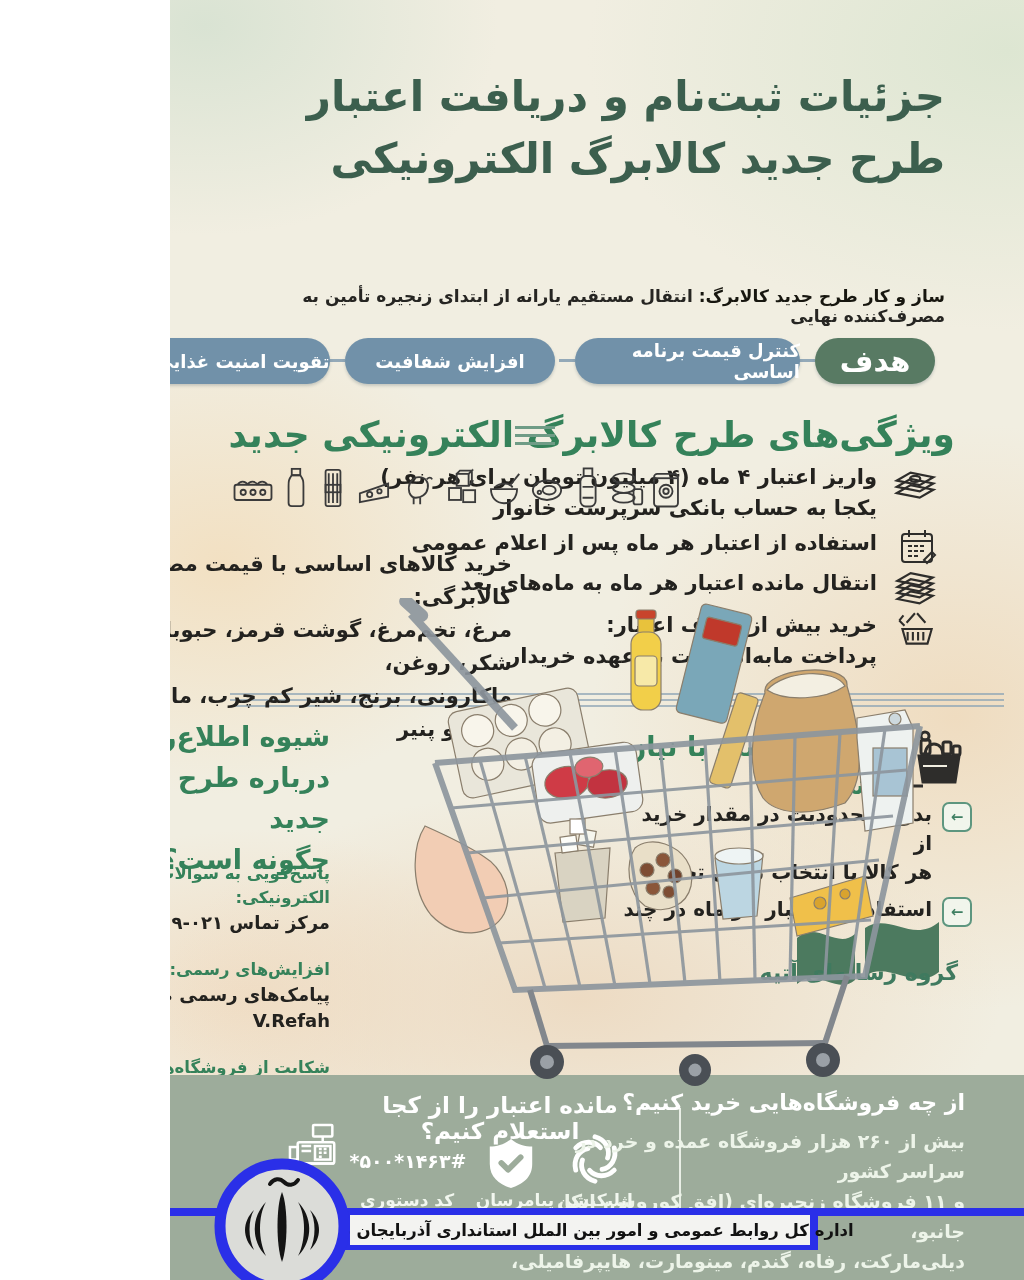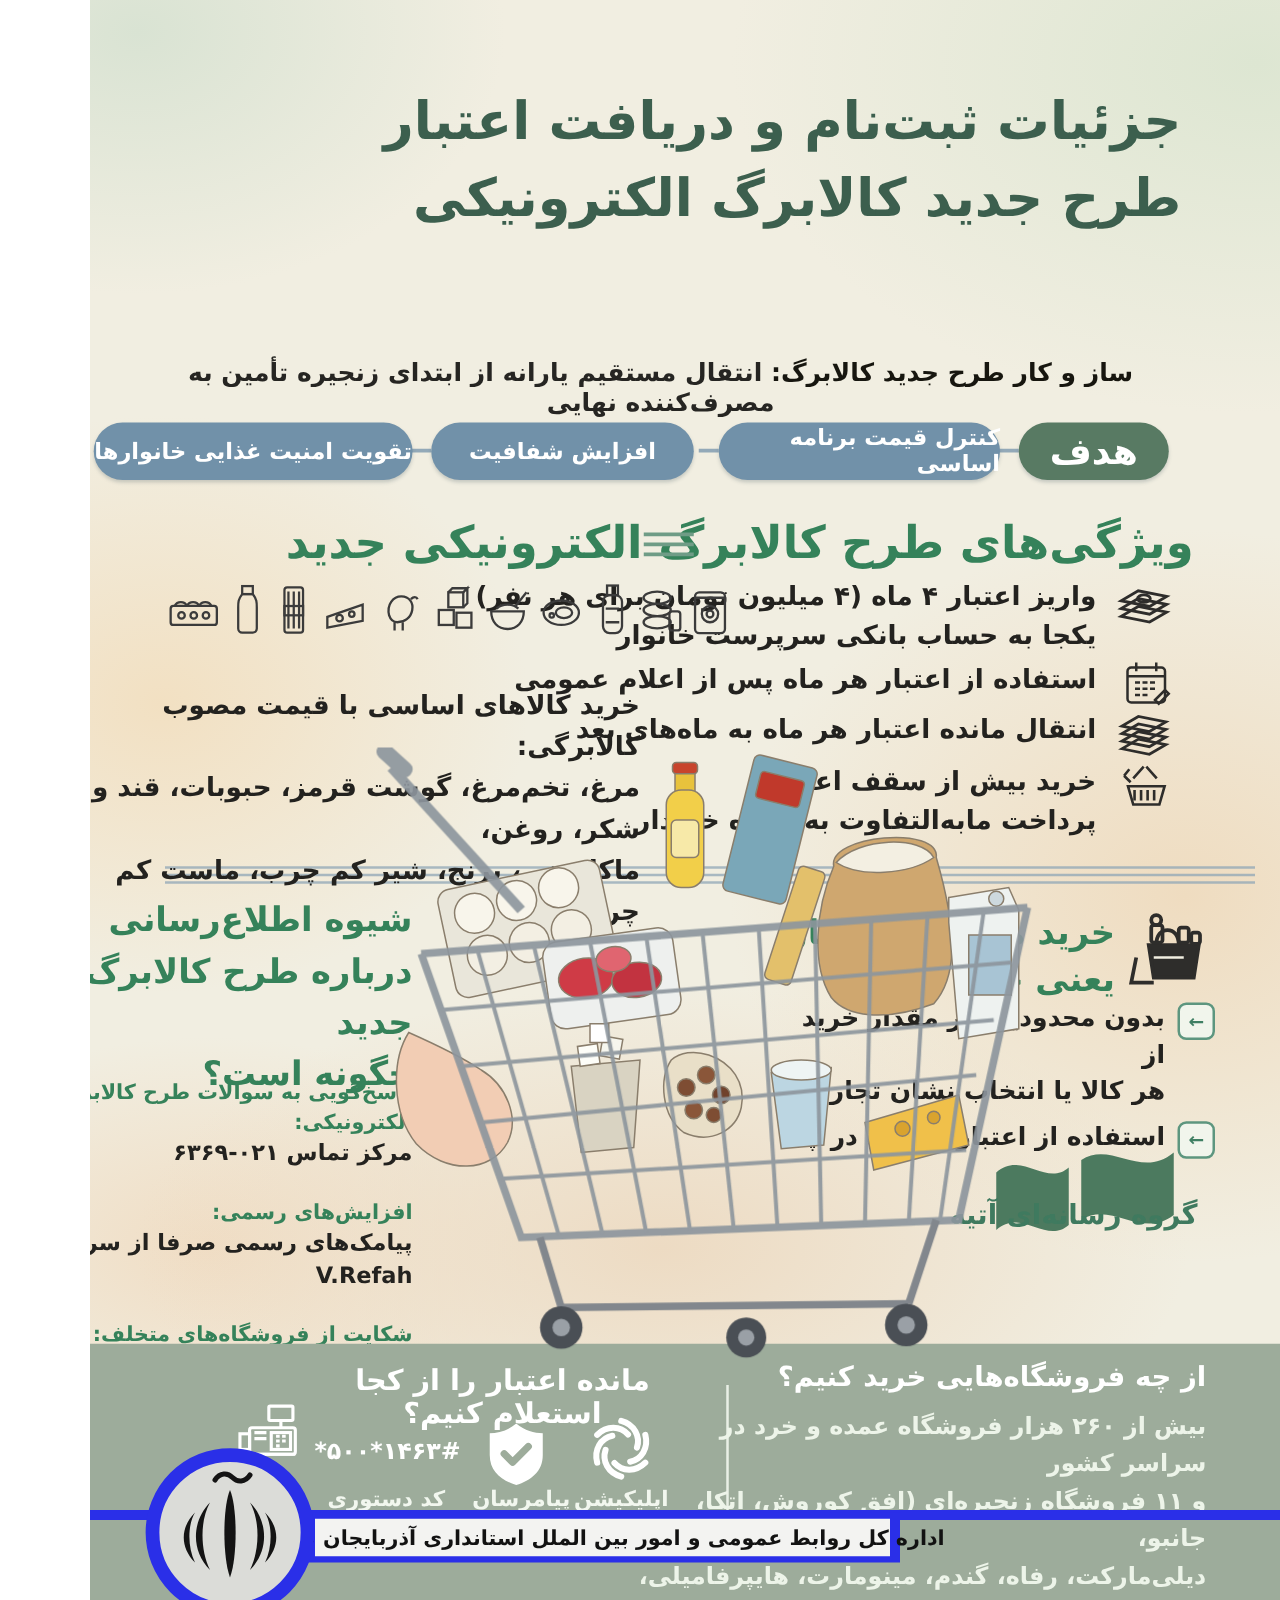--- a/index.html
+++ b/index.html
@@ -1,35 +1,35 @@
 <!DOCTYPE html>
 <html lang="fa" dir="rtl"><head>
 <meta charset="utf-8">
 <style>
   html,body{margin:0;padding:0;}
   body{font-family:"DejaVu Sans","Liberation Sans",sans-serif;}
-  .page{position:relative;width:952px;height:1280px;overflow:hidden;
+  .page{position:relative;width:854px;height:1280px;overflow:hidden;
     background:
       radial-gradient(ellipse 420px 300px at 4% 2%, #d9e3d3 0%, rgba(217,227,211,0) 70%),
       radial-gradient(ellipse 600px 400px at 98% 4%, #dde6d2 0%, rgba(221,230,210,0) 70%),
       radial-gradient(ellipse 420px 330px at 6% 44%, #f2e0c2 0%, rgba(242,224,194,0) 70%),
       radial-gradient(ellipse 520px 420px at 92% 56%, #efdcc0 0%, rgba(239,220,192,0) 70%),
       radial-gradient(ellipse 680px 340px at 48% 78%, #eddbc3 0%, rgba(237,219,195,0) 62%),
       radial-gradient(ellipse 420px 260px at 10% 78%, #f0ddc4 0%, rgba(240,221,196,0) 65%),
       #f1eee1;}
   .abs{position:absolute;}
   .rtl{direction:rtl;text-align:right;}
   
   .main-title{top:66px;right:79px;left:120px;color:#3c5f4e;font-weight:900;
     font-size:42px;line-height:62px;text-align:right;z-index:2;}
   .banner{top:222px;left:95px;right:94px;height:48px;background:#587a63;border-radius:26px;
     color:#fff;font-weight:800;font-size:24px;display:flex;align-items:center;justify-content:center;
     box-shadow:0 2px 4px rgba(60,80,60,.25);z-index:2;}
-  .mechanism{top:286px;right:79px;left:40px;font-size:20px;font-weight:700;color:#262522;
-    text-align:center;z-index:2;}
+  .mechanism{top:286px;right:79px;left:40px;font-size:17px;font-weight:700;color:#262522;
+    text-align:right;z-index:2;}
   .mechanism b{font-weight:900;color:#17160f;}
   
   .pill{height:46px;border-radius:24px;display:flex;align-items:center;justify-content:center;
     color:#fff;font-weight:800;z-index:2;top:338px;box-shadow:0 2px 3px rgba(70,90,100,.25);}
   .pill-goal{right:89px;width:120px;background:#587a63;font-size:29px;}
   .pill-blue{background:#7191a9;font-size:18px;}
   .pill-1{right:224px;width:225px;}
   .pill-2{right:469px;width:210px;}
   .pill-3{right:694px;width:255px;}
   .pill-connector{top:359px;width:16px;height:3px;background:#93a9b8;z-index:1;}

